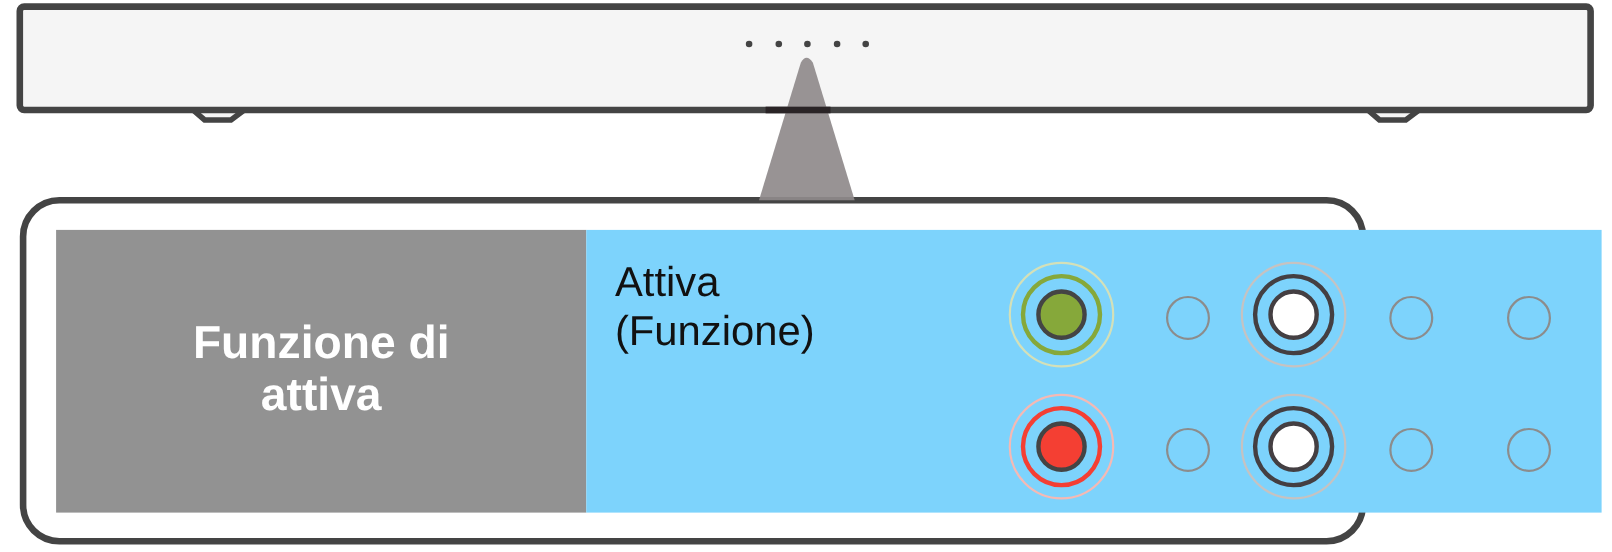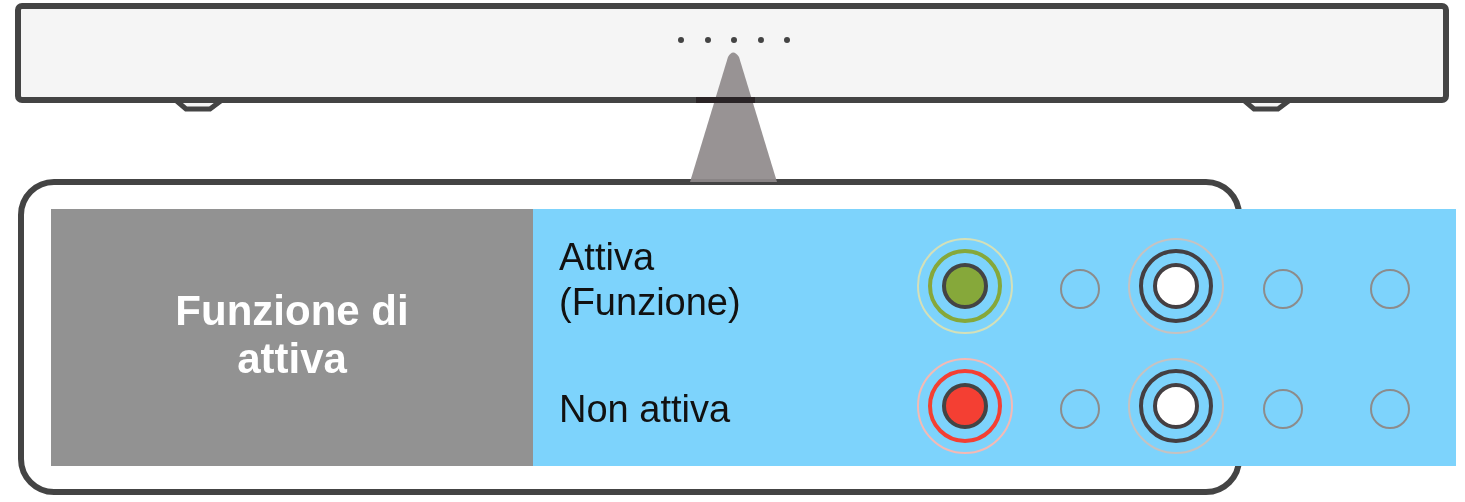--- a/index.html
+++ b/index.html
@@ -156,23 +156,20 @@
       <div>
         <span>Funzione di</span>
         <span>attiva</span>
       </div>
     </div>
     <div class="options-cell">
       <div class="option-text opt-1">
         <div>Attiva</div>
         <div>(Funzione)</div>
       </div>
-      <div class="option-text opt-2">
-        <div>Non attiva</div>
-      </div>
 
       <div class="indicator-row" style="top:27px;">
         <svg width="923" height="100" viewBox="0 0 923 100">
           <g>
             <circle cx="432" cy="50" r="47" fill="none" stroke="#d4e0b8" stroke-width="2"></circle>
             <circle cx="432" cy="50" r="35" fill="none" stroke="#86a83a" stroke-width="4"></circle>
             <circle cx="432" cy="50" r="21" fill="#86a83a" stroke="#444444" stroke-width="4"></circle>
           </g>
           <g>
             <circle cx="547" cy="53" r="19" fill="none" stroke="#8c8c8c" stroke-width="2"></circle>

